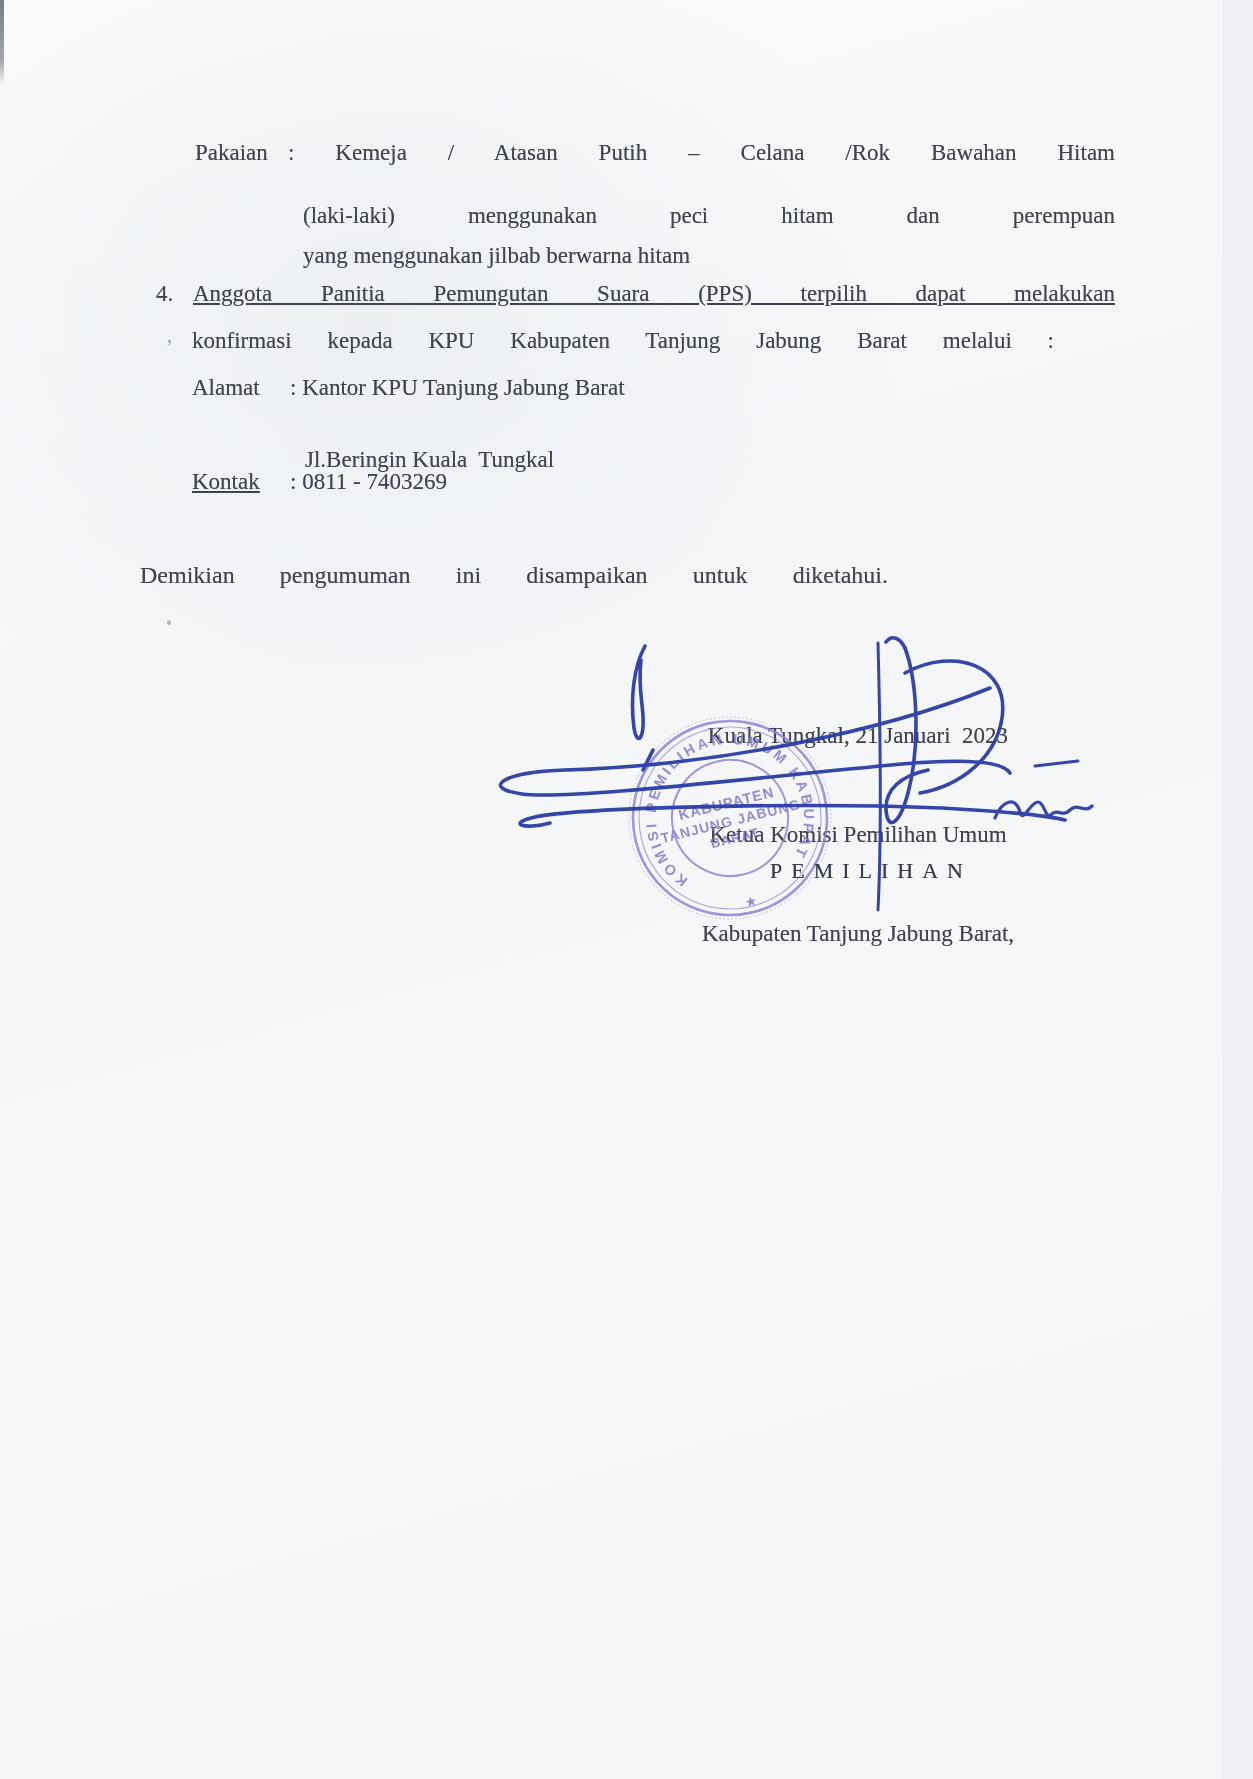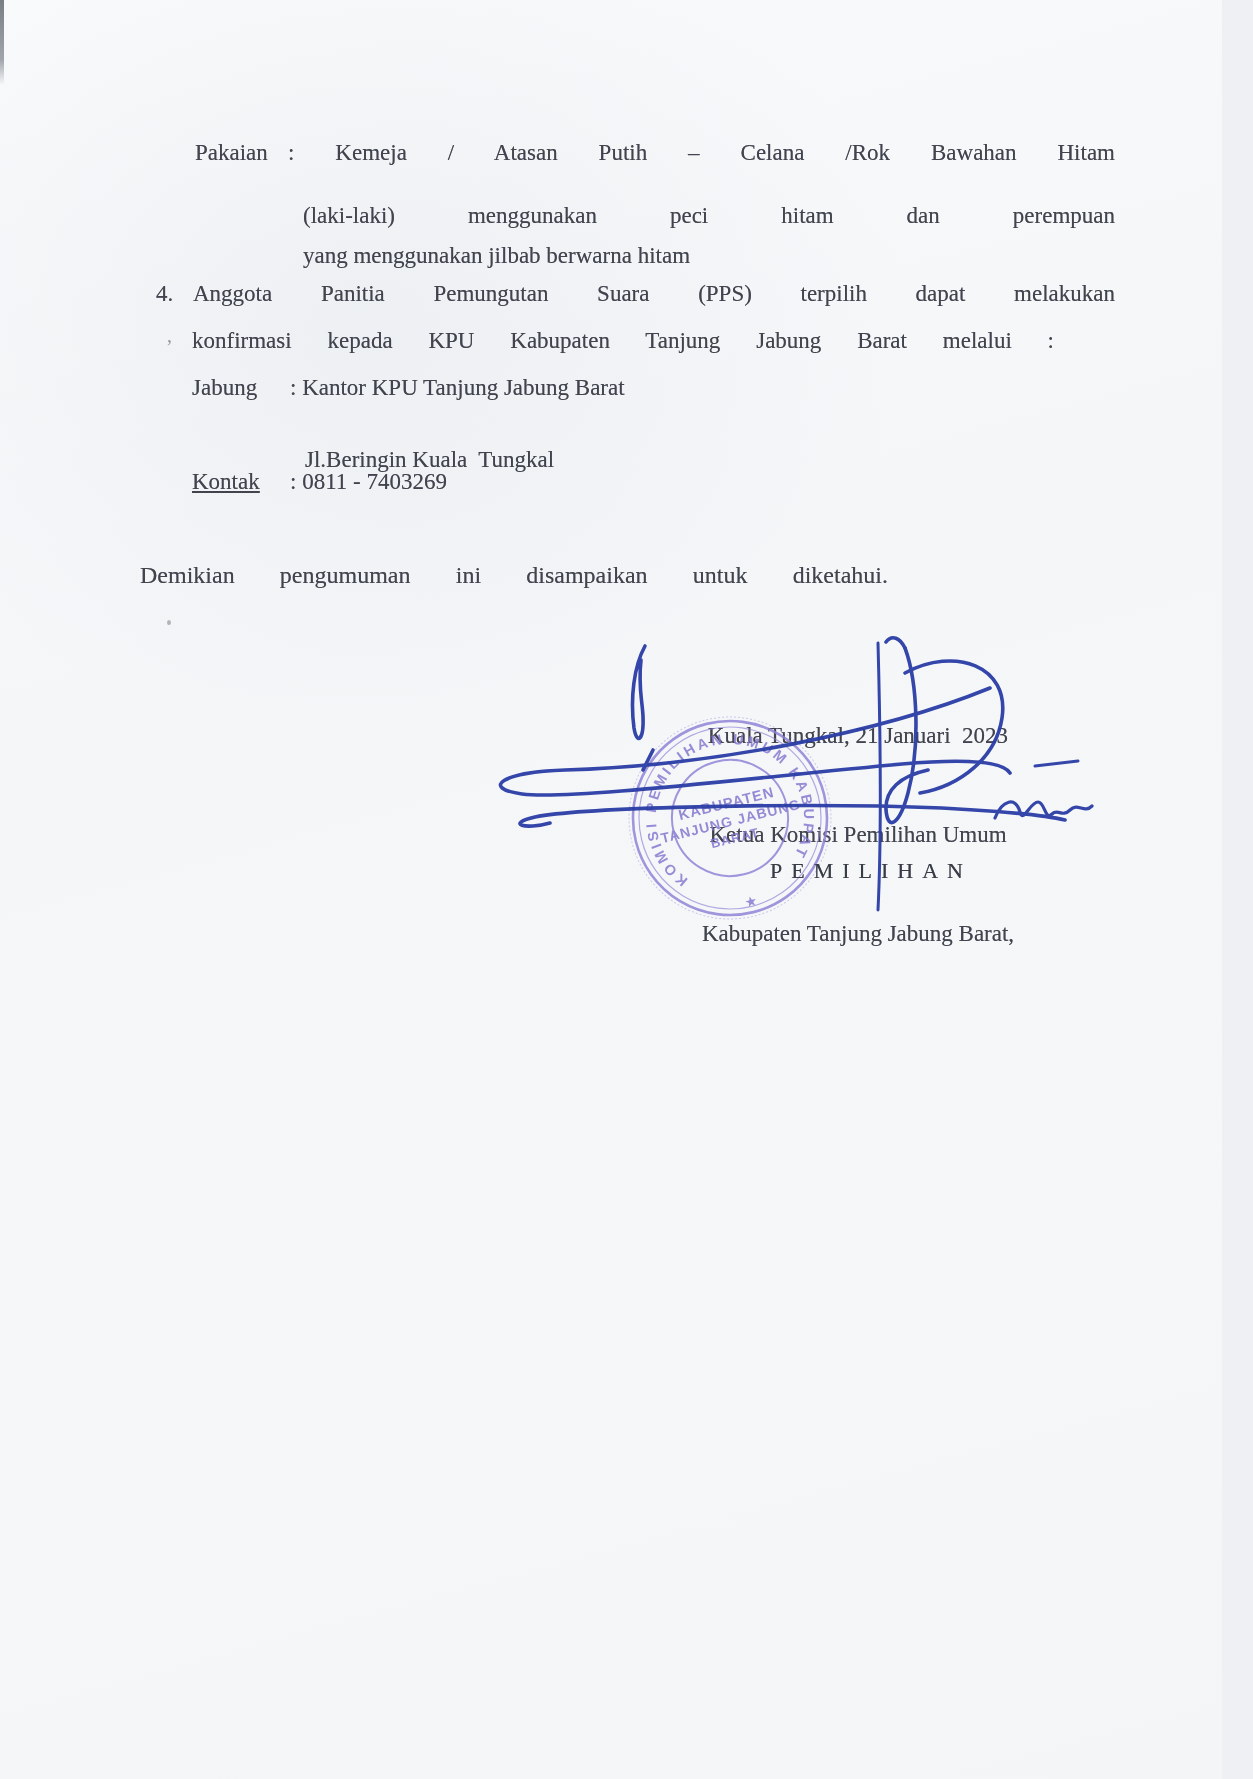--- a/index.html
+++ b/index.html
@@ -41,24 +41,24 @@
 <div class="page">
 
   <div class="edge-artifact"></div>
 
   <div class="line" style="left:195px; top:138px;">Pakaian</div>
   <div class="line just" style="left:288px; top:138px; width:827px;">: Kemeja / Atasan Putih – Celana /Rok Bawahan Hitam</div>
   <div class="line just" style="left:303px; top:185px; width:812px;margin-top:16px;">(laki-laki) menggunakan peci hitam dan perempuan</div>
   <div class="line" style="left:303px; top:232px;margin-top:9px;">yang menggunakan jilbab berwarna hitam</div>
 
   <div class="line" style="left:156px; top:279px;">4.</div>
-  <div class="line just" style="left:193px; top:279px; width:922px;">Anggota Panitia Pemungutan Suara (PPS) terpilih dapat melakukan</div>
+  <div class="line just" style="left:193px; top:279px; width:922px;text-decoration:underline;">Anggota Panitia Pemungutan Suara (PPS) terpilih dapat melakukan</div>
   <div class="line just" style="left:192px; top:326px; width:862px;">konfirmasi kepada KPU Kabupaten Tanjung Jabung Barat melalui :</div>
 
-  <div class="line" style="left:192px; top:373px;">Jabung</div>
+  <div class="line" style="left:192px; top:373px;">Alamat</div>
   <div class="line" style="left:290px; top:373px;">: Kantor KPU Tanjung Jabung Barat</div>
   <div class="line" style="left:305px; top:420px;margin-top:25px;">Jl.Beringin Kuala  Tungkal</div>
   <div class="line" style="left:192px; top:467px;text-decoration:underline;">Kontak</div>
   <div class="line" style="left:290px; top:467px;">: 0811 - 7403269</div>
 
   <div class="comma-mark">,</div>
   <div class="dot-mark"></div>
 
   <div class="line just closing" style="left:140px; top:560px; width:748px;">Demikian pengumuman ini disampaikan untuk diketahui.</div>
 

